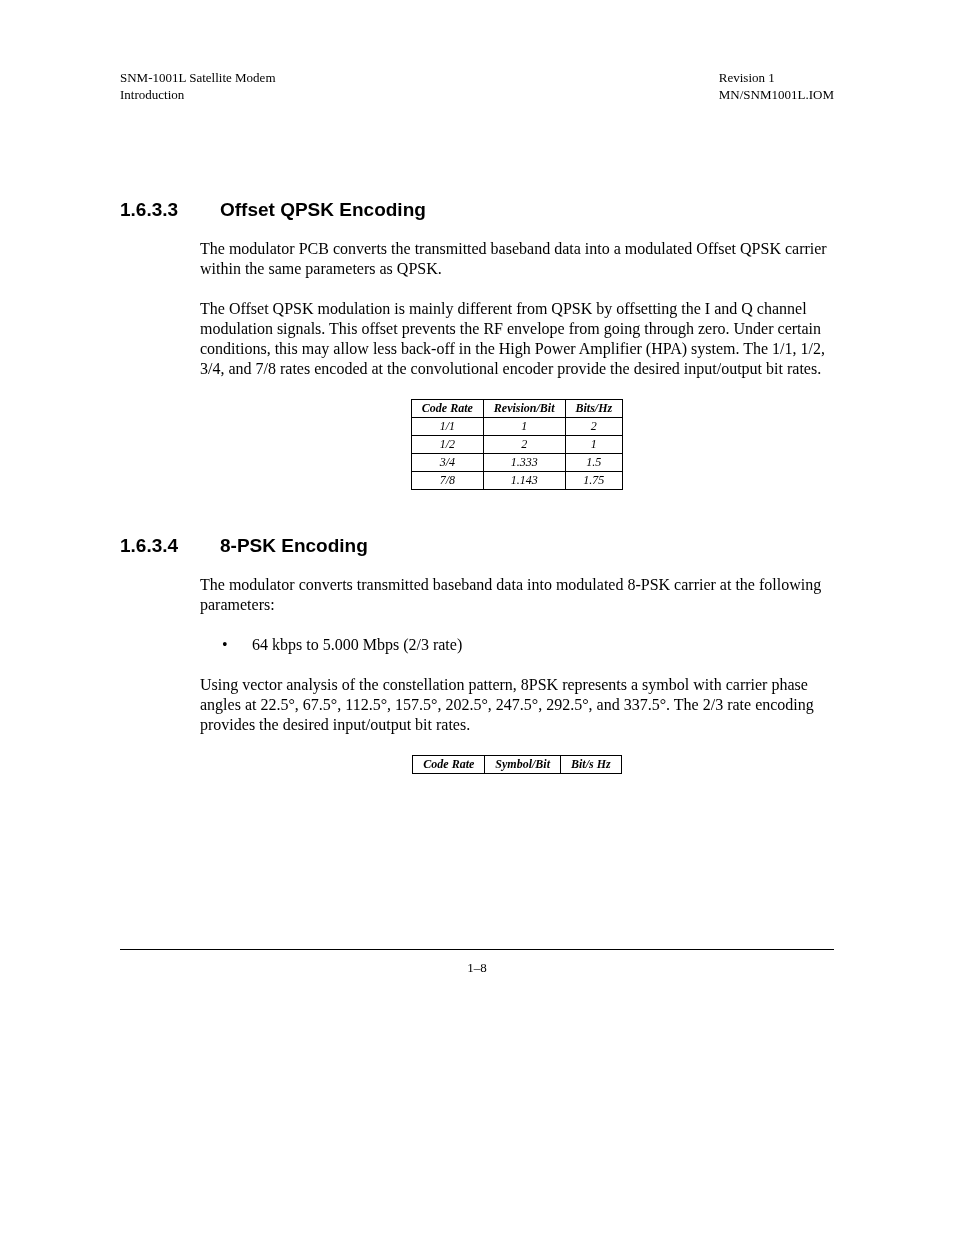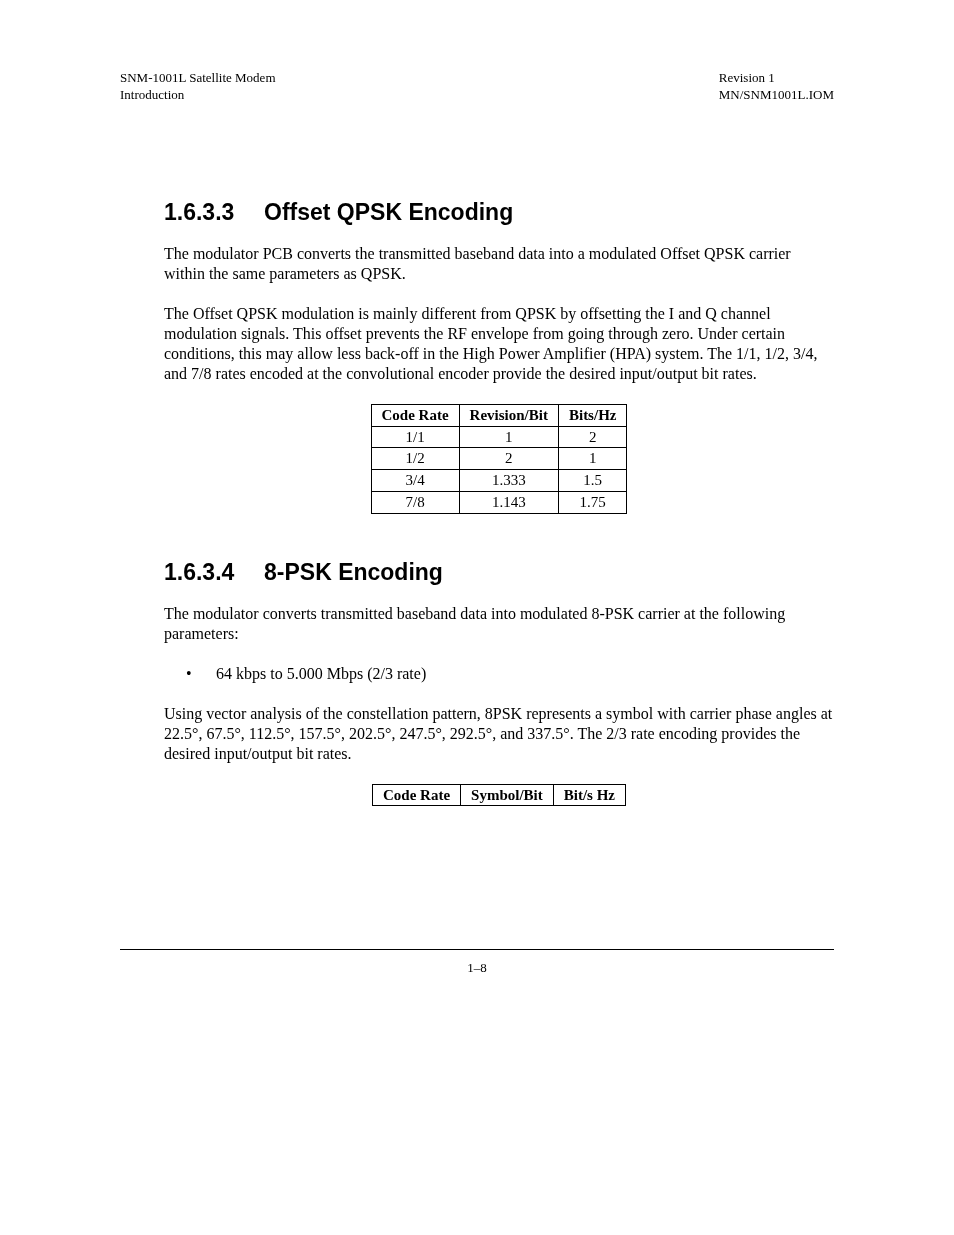--- a/index.html
+++ b/index.html
@@ -21,42 +21,42 @@
     justify-content: space-between;
     font-size: 13px;
     line-height: 1.3;
     margin-bottom: 95px;
   }
   .header-left, .header-right { white-space: pre; }
   .header-right { text-align: left; }
   .section-heading {
     font-family: Arial, Helvetica, sans-serif;
     font-weight: bold;
-    font-size: 23px;
+    font-size: 19px;
     display: flex;
     margin-bottom: 18px;
-    margin-left: 44px;
   }
   .section-number { width: 100px; flex: 0 0 100px; }
   .body-block {
-    margin-left: 44px;
+    margin-left: 80px;
     font-size: 16px;
     line-height: 1.25;
   }
   .para { margin-bottom: 20px; }
   .bullet-row {
     display: flex;
     margin-bottom: 20px;
     margin-left: 22px;
   }
   .bullet-dot { width: 30px; flex: 0 0 30px; }
   table.data {
     border-collapse: collapse;
     margin: 0 auto 45px auto;
-    font-size: 15px;
+    font-size: 12px;
+    font-style: italic;
   }
   table.data th, table.data td {
     border: 1px solid #000;
     padding: 1px 10px;
     text-align: center;
   }
   table.data th {
     font-weight: bold;
     background: #fff;
   }

